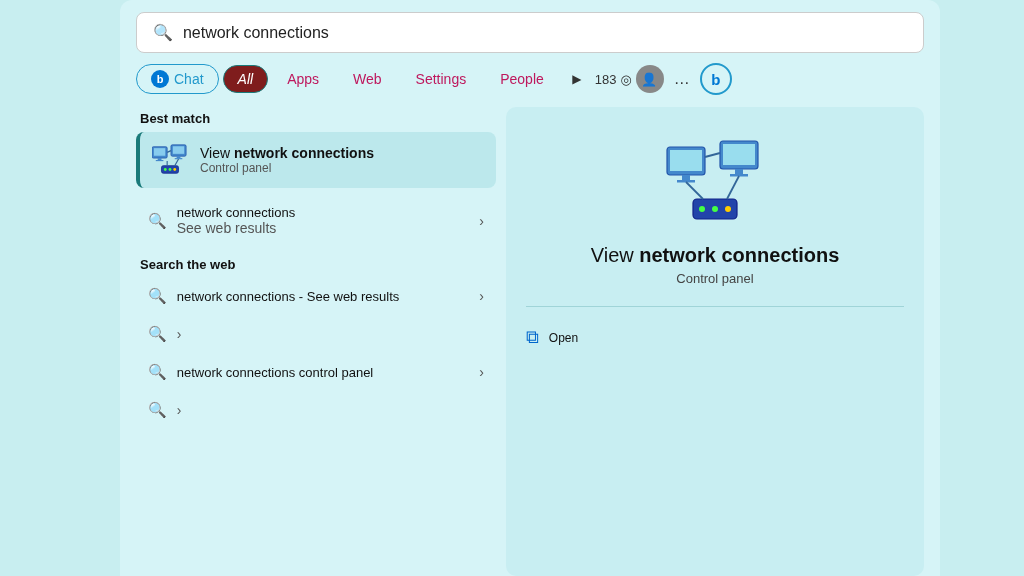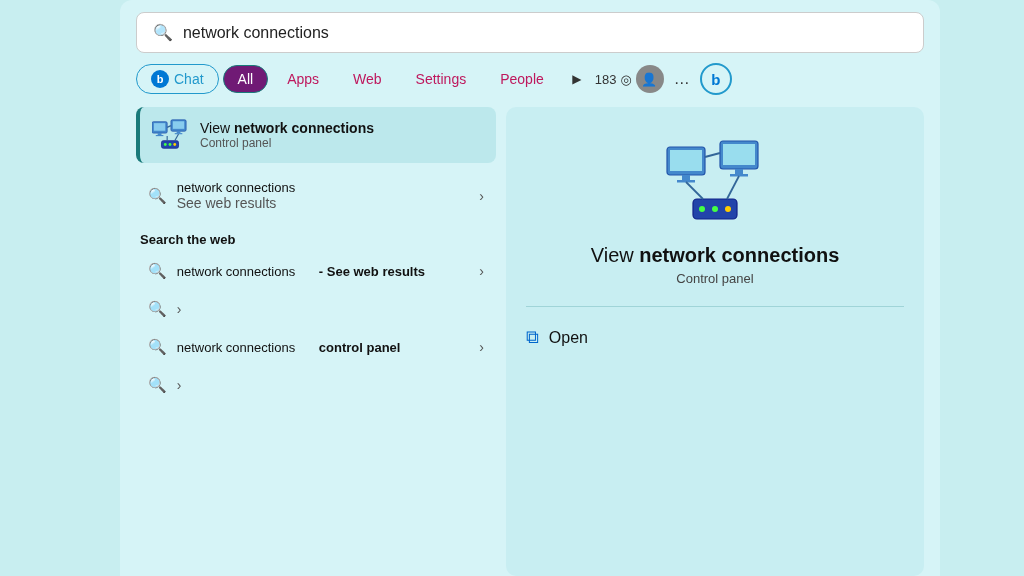--- a/index.html
+++ b/index.html
@@ -64,23 +64,24 @@
       border-radius: 20px;
       font-size: 14px;
       cursor: pointer;
       border: 1px solid transparent;
       white-space: nowrap;
       color: #be185d;
       background: transparent;
     }
 
     .tab.active {
-      background: #701a75;
+      background: #7f1d1d;
       color: white;
       border-color: #1a7a7a;
+      font-style: italic;
     }
 
     .tab.chat {
       border: 1.5px solid #2299cc;
       color: #2299cc;
       display: flex;
       align-items: center;
       gap: 5px;
     }
 
@@ -226,22 +227,21 @@
     .list-item-text {
       flex: 1;
     }
 
     .list-item-text .main {
       font-size: 13px;
       color: #111;
     }
 
     .list-item-text .main strong {
-      font-weight: 700;
-      margin-left: 20px;
+      font-weight: 400;
     }
 
     .list-item-text .sub {
       font-size: 14px;
       color: #555;
     }
 
     .list-item-arrow {
       font-size: 14px;
       color: #555;
@@ -294,21 +294,21 @@
       padding: 6px 0;
       align-self: flex-start;
     }
 
     .open-icon {
       font-size: 18px;
       color: #0066cc;
     }
 
     .open-label {
-      font-size: 16px;
+      font-size: 12px;
       color: #111;
     }
 
     
     .left-panel::-webkit-scrollbar { width: 4px; }
     .left-panel::-webkit-scrollbar-track { background: transparent; }
     .left-panel::-webkit-scrollbar-thumb { background: #aaa; border-radius: 4px; }
   </style>
 </head>
 <body>
@@ -361,20 +361,21 @@
 
     <div class="tab-bing-round">
       <span style="color:#0078d4;font-weight:bold;font-size:15px;">b</span>
     </div>
   </div>
 
   <div class="main-content">
 
     <div class="left-panel">
 
+      <div class="section-label">Best match</div>
 
       <div class="best-match-item">
         <div class="best-match-icon">
 
           <svg width="38" height="32" viewBox="0 0 38 32">
 
             <rect x="0" y="2" width="16" height="12" rx="1.5" fill="#4488cc" stroke="#2255aa" stroke-width="0.8"></rect>
             <rect x="2" y="3.5" width="12" height="8" fill="#88ccee"></rect>
             <rect x="6" y="14" width="4" height="2" fill="#4488cc"></rect>
             <rect x="4" y="16" width="8" height="1.2" fill="#4488cc"></rect>

